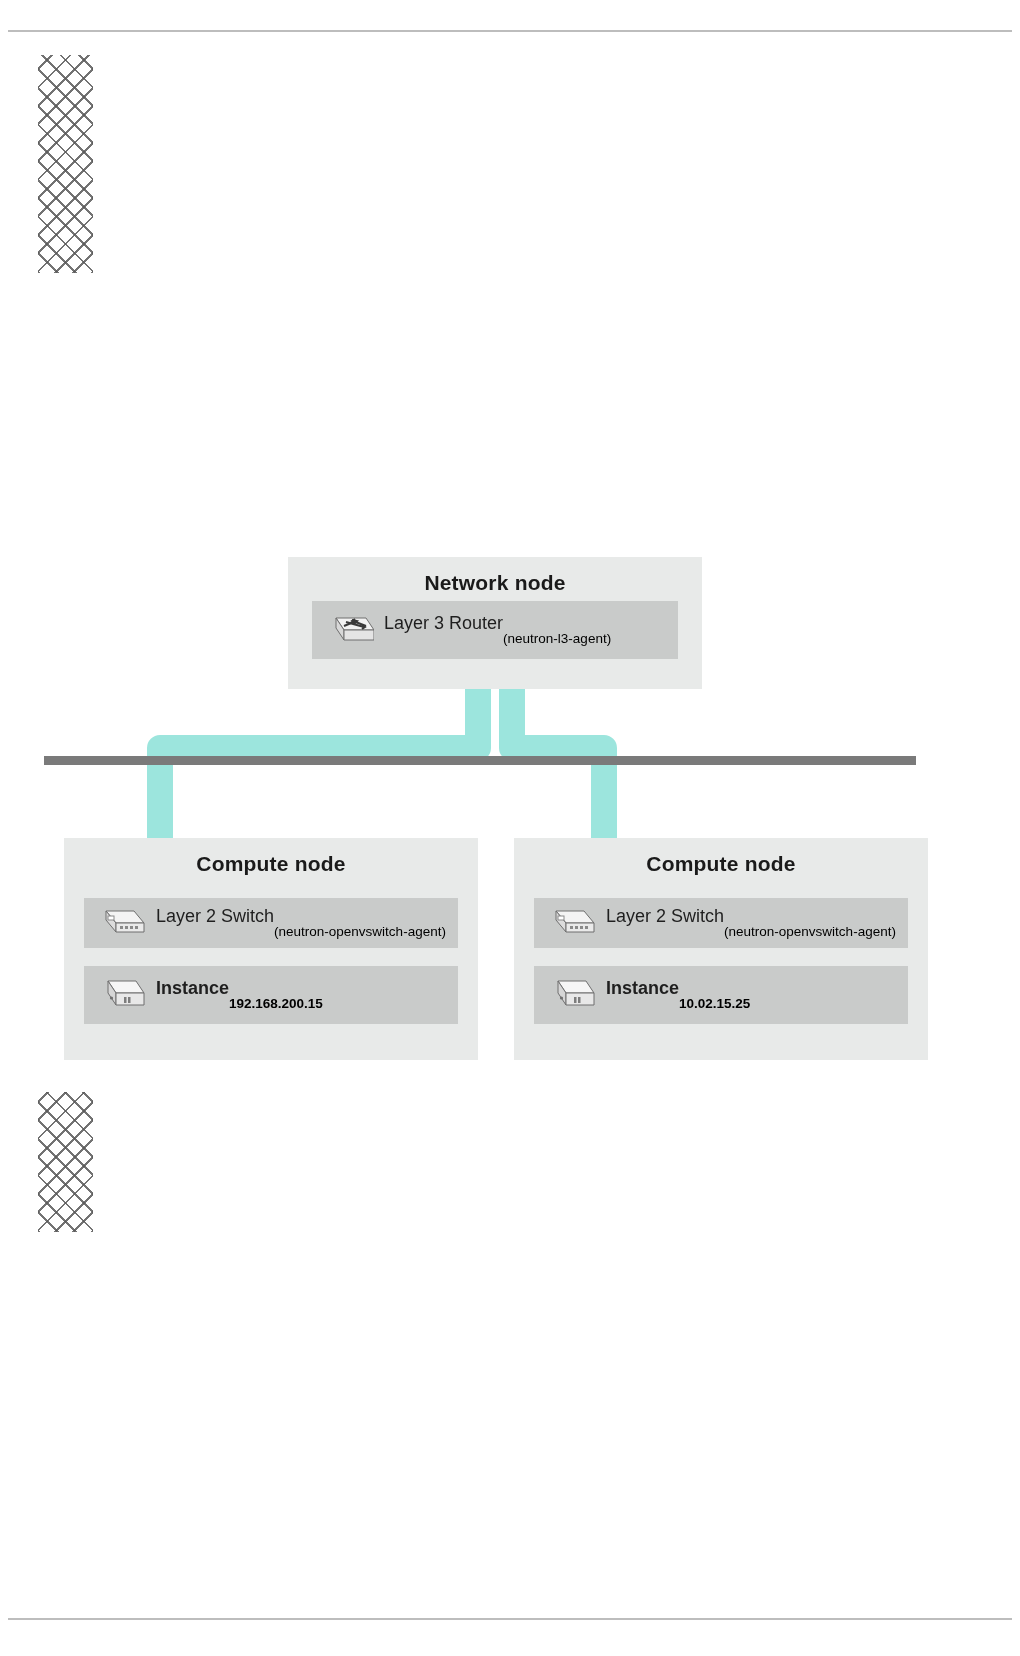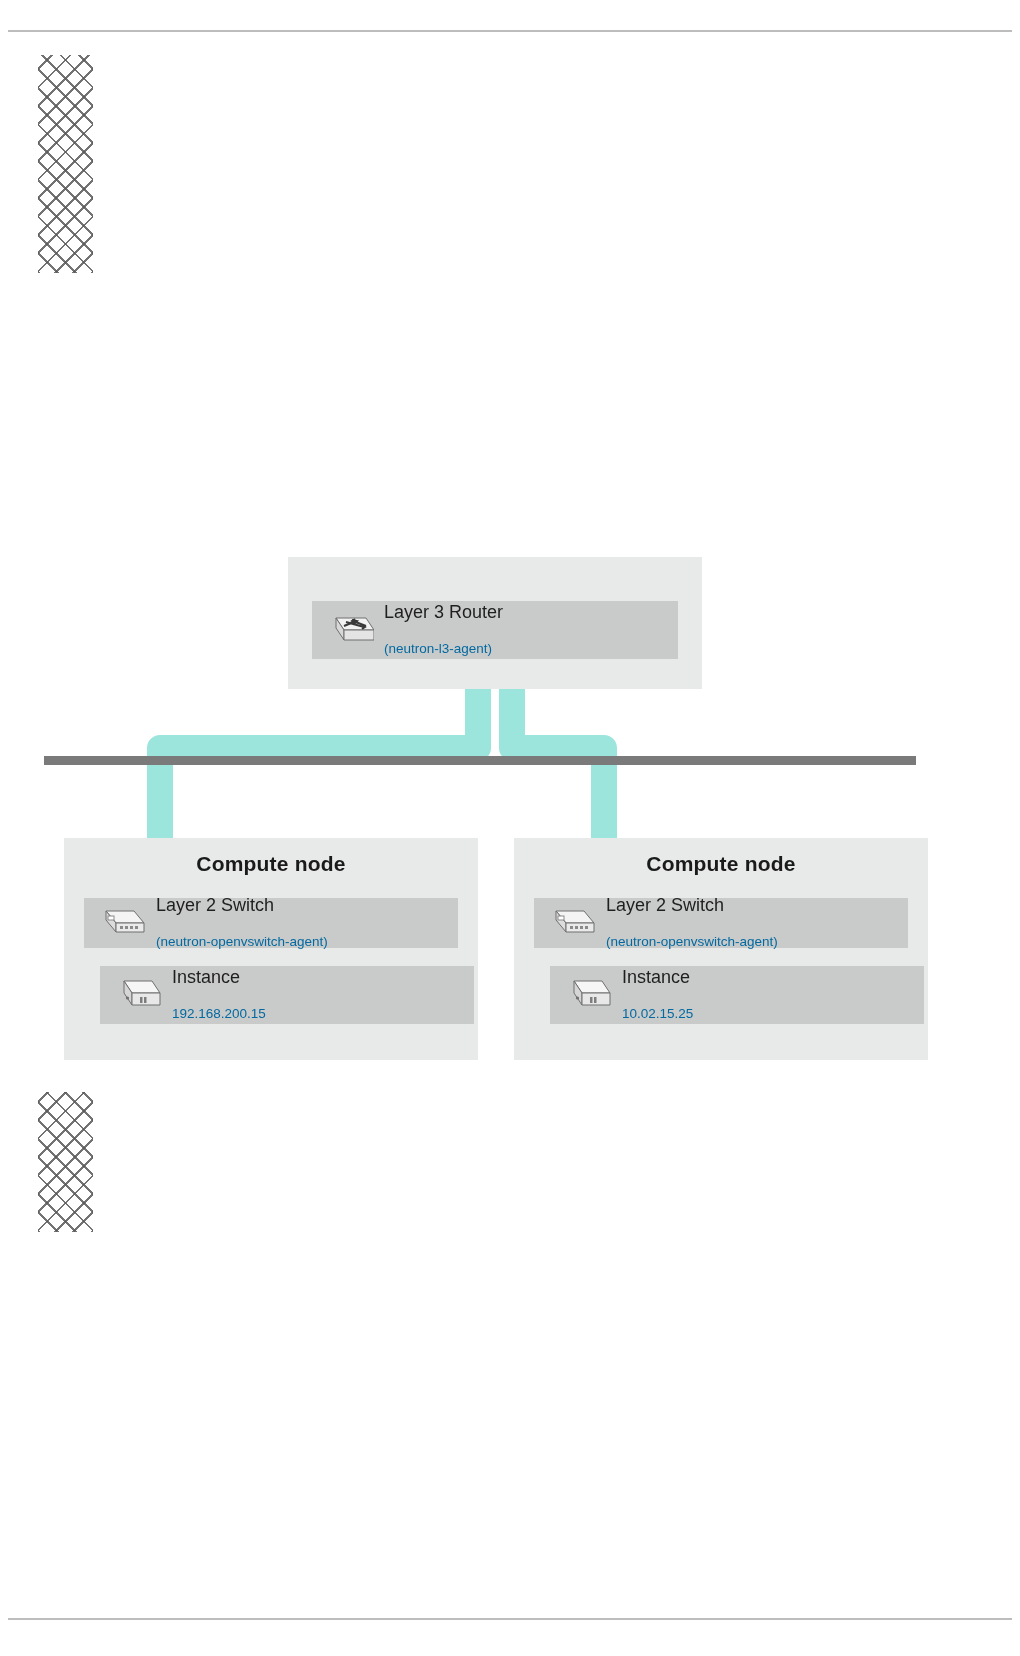--- a/index.html
+++ b/index.html
@@ -100,36 +100,36 @@
     box-sizing: border-box;
   }
   .svc-icon {
     width: 72px;
     min-width: 72px;
     height: 100%;
     display: flex;
     align-items: center;
     justify-content: center;
   }
-  .svc-text { display: flex; flex-direction: column; justify-content: center; }
+  .svc-text { display: flex; flex-direction: row; justify-content: center; }
   .svc-name {
     font-size: 18px;
     color: #1f1f1f;
     line-height: 1.15;
   }
   .svc-sub {
     font-size: 13.5px;
-    color: #0369a1;
+    color: #000000;
     line-height: 1.25;
     margin-top: 18px;
   }
 
   .svc-router { left: 24px; top: 44px; width: 366px; height: 58px; }
   .svc-sw     { left: 20px; top: 60px; width: 374px; height: 50px; }
-  .svc-inst   { left: 36px; top: 128px; width: 374px; height: 58px; }
+  .svc-inst   { left: 20px; top: 128px; width: 374px; height: 58px; font-weight: bold; }
 
   svg { display: block; }
 </style>
 </head>
 <body>
 
 <div id="page">
 
   <div class="page-rule top"></div>
   <div class="page-rule bottom"></div>
@@ -142,20 +142,21 @@
 
       <path d="M 478 689 L 478 748 L 160 748 L 160 1040"></path>
 
       <path d="M 512 689 L 512 748 L 604 748 L 604 1040"></path>
     </g>
   </svg>
 
   <div class="bus"></div>
 
   <div class="node node-net">
+    <div class="node-title">Network node</div>
 
     <div class="svc svc-router">
       <div class="svc-icon">
         <svg width="52" height="40" viewBox="0 0 52 40">
           <polygon points="14,8 44,8 52,20 22,20" fill="#f2f2f2" stroke="#6f6f6f" stroke-width="1"></polygon>
           <polygon points="14,8 22,20 22,30 14,18" fill="#d8d8d8" stroke="#6f6f6f" stroke-width="1"></polygon>
           <polygon points="22,20 52,20 52,30 22,30" fill="#e4e4e4" stroke="#6f6f6f" stroke-width="1"></polygon>
           <path d="M 22 16 L 34 11 M 30 10 L 35 11 L 32 14" stroke="#3a3a3a" stroke-width="2" fill="none"></path>
           <path d="M 44 16 L 31 11 M 33 9 L 30 11 L 33 13" stroke="#3a3a3a" stroke-width="2" fill="none"></path>
           <path d="M 24 12 L 42 17 M 40 15 L 43 17 L 40 19" stroke="#3a3a3a" stroke-width="2" fill="none"></path>

